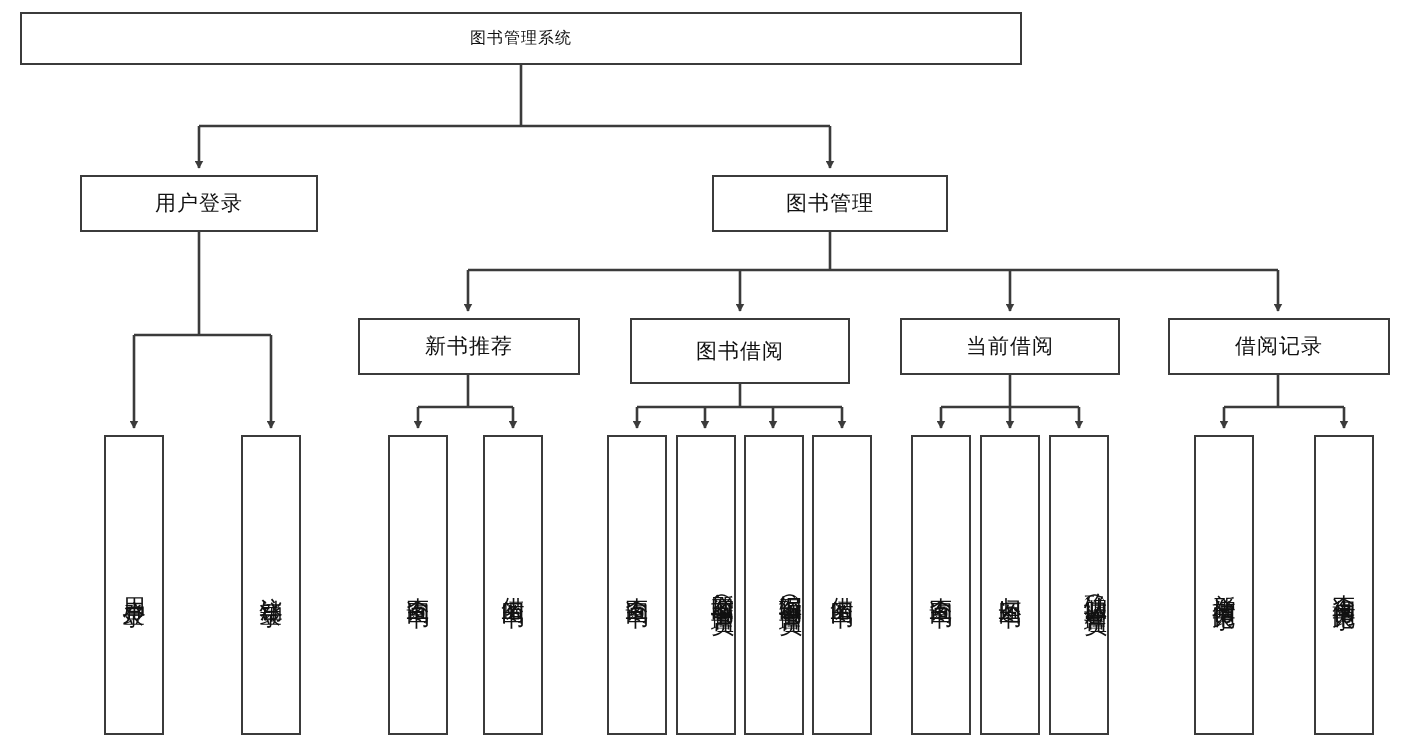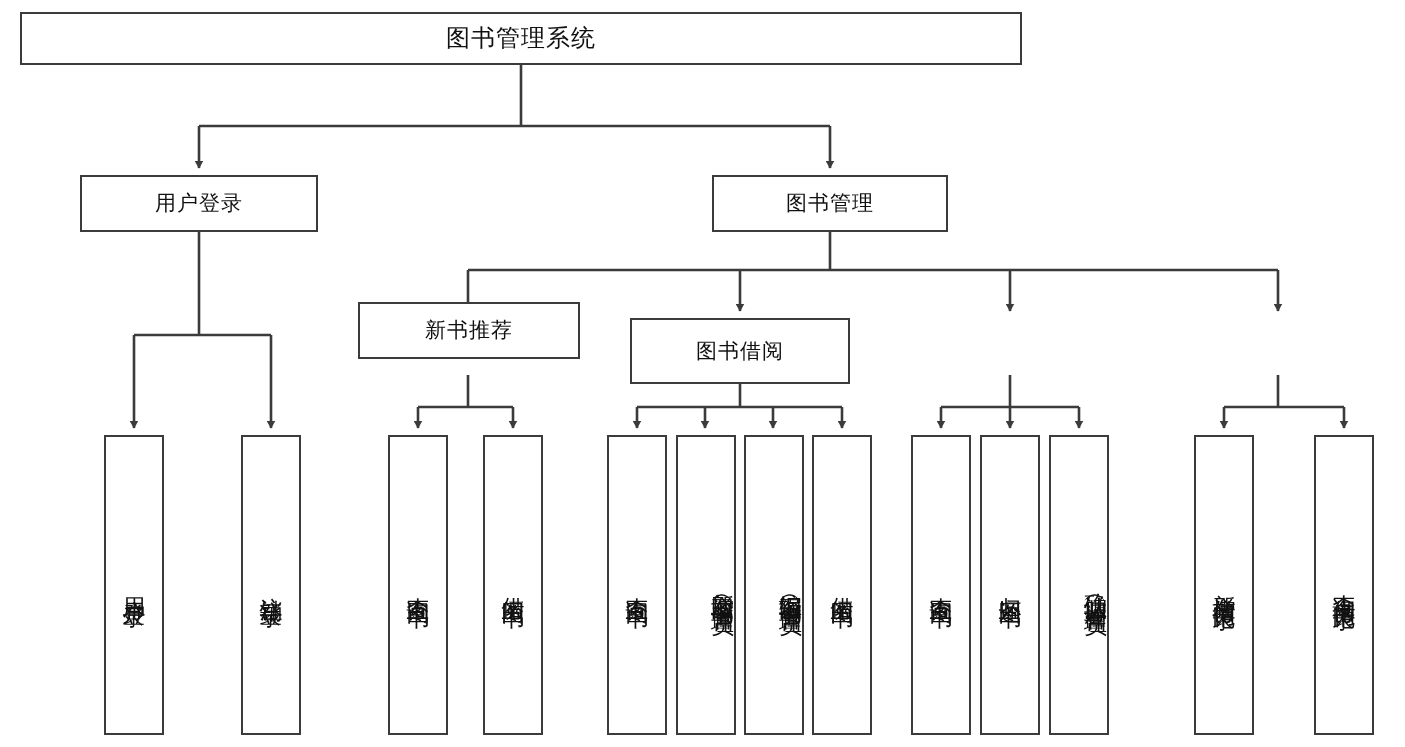--- a/index.html
+++ b/index.html
@@ -29,21 +29,21 @@
     align-items:center;
     justify-content:center;
     color:#111111;
     line-height:1.18;
   }
   .node.horiz{
     font-size:21px;
     letter-spacing:1px;
   }
   .node.root{
-    font-size:24px;
+    font-size:16px;
   }
   .node.leaf{
     writing-mode:vertical-rl;
     text-orientation:upright;
     font-size:23px;
     letter-spacing:3px;
     align-items:flex-start;
     justify-content:center;
     padding-top:6px;
     line-height:1.0;
@@ -129,25 +129,31 @@
     <span class="label">图书管理系统</span>
   </div>
 
   <div class="node horiz" style="left:80px;top:175px;width:238px;height:57px;">
     <span class="label">用户登录</span>
   </div>
   <div class="node horiz" style="left:712px;top:175px;width:236px;height:57px;">
     <span class="label">图书管理</span>
   </div>
 
-  <div class="node horiz" style="left:358px;top:302px;width:222px;height:57px;">
+  <div class="node horiz" style="left:358px;top:318px;width:222px;height:57px;">
     <span class="label">新书推荐</span>
   </div>
   <div class="node horiz" style="left:630px;top:318px;width:220px;height:66px;">
     <span class="label">图书借阅</span>
+  </div>
+  <div class="node horiz" style="left:900px;top:318px;width:220px;height:57px;">
+    <span class="label">当前借阅</span>
+  </div>
+  <div class="node horiz" style="left:1168px;top:318px;width:222px;height:57px;">
+    <span class="label">借阅记录</span>
   </div>
 
   <div class="node leaf center-text" style="left:104px;top:435px;width:60px;height:300px;">
     <span class="label">用户登录</span>
   </div>
   <div class="node leaf center-text" style="left:241px;top:435px;width:60px;height:300px;">
     <span class="label">注销登录</span>
   </div>
 
   <div class="node leaf center-text" style="left:388px;top:435px;width:60px;height:300px;">

